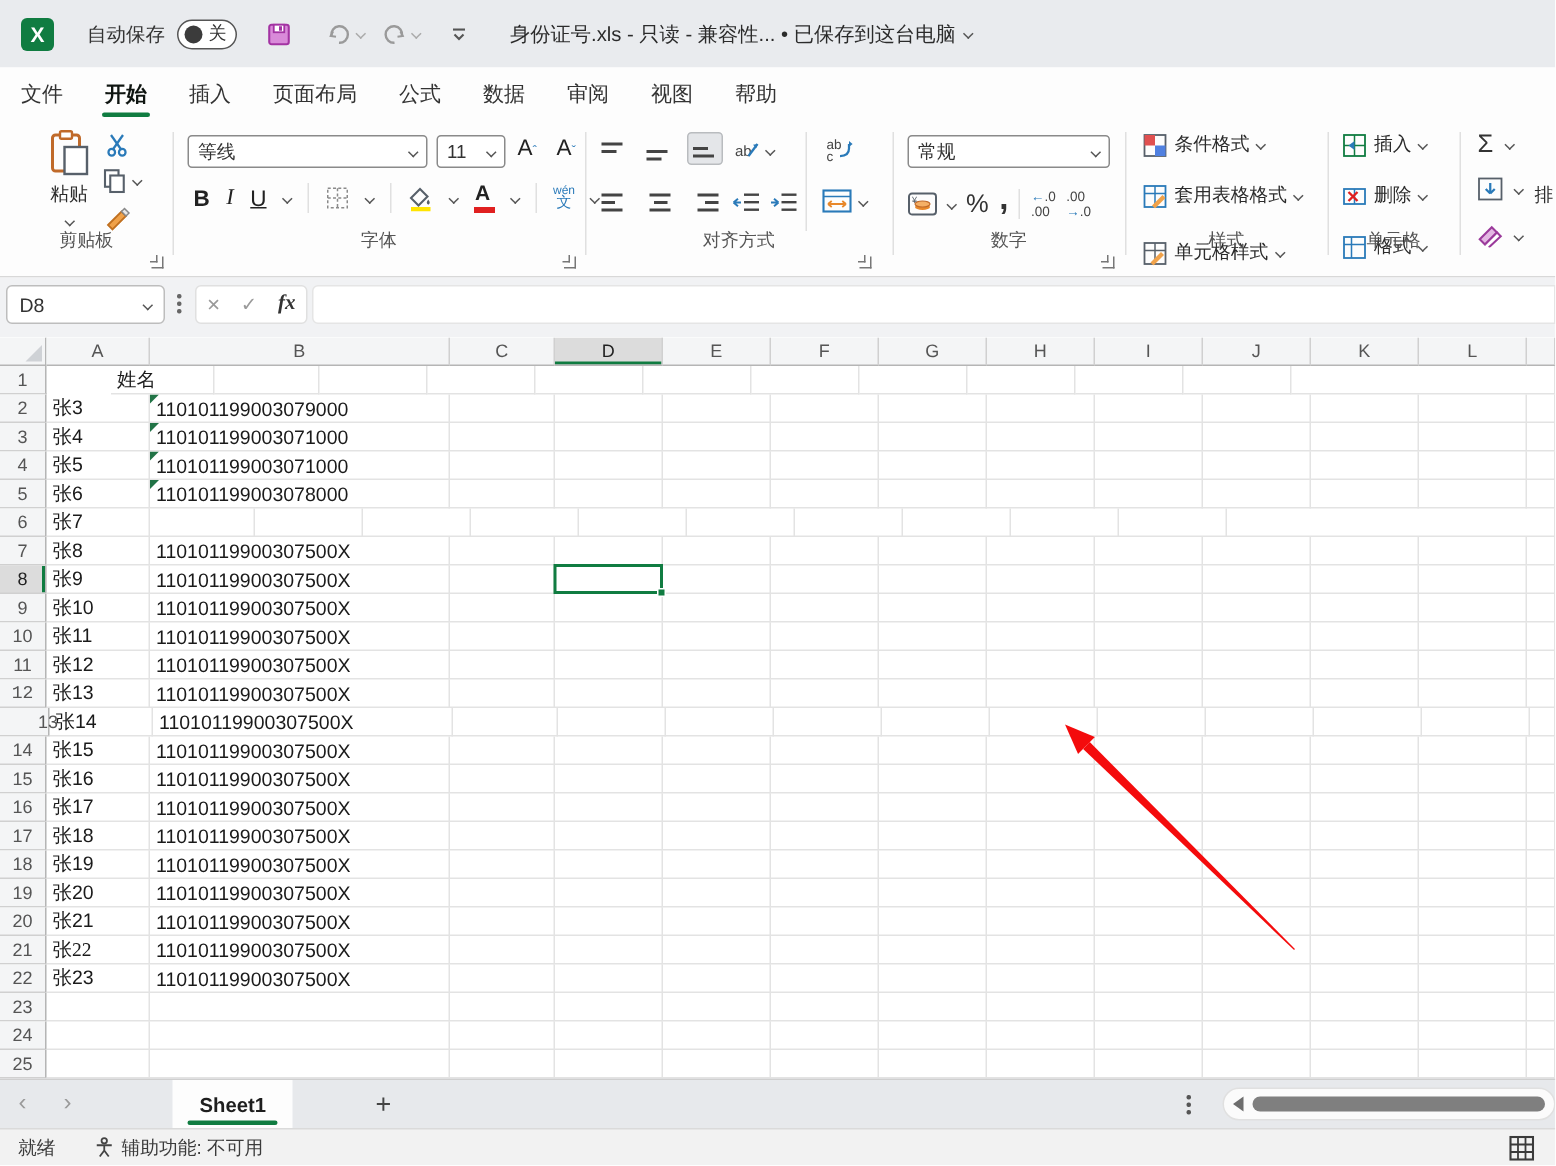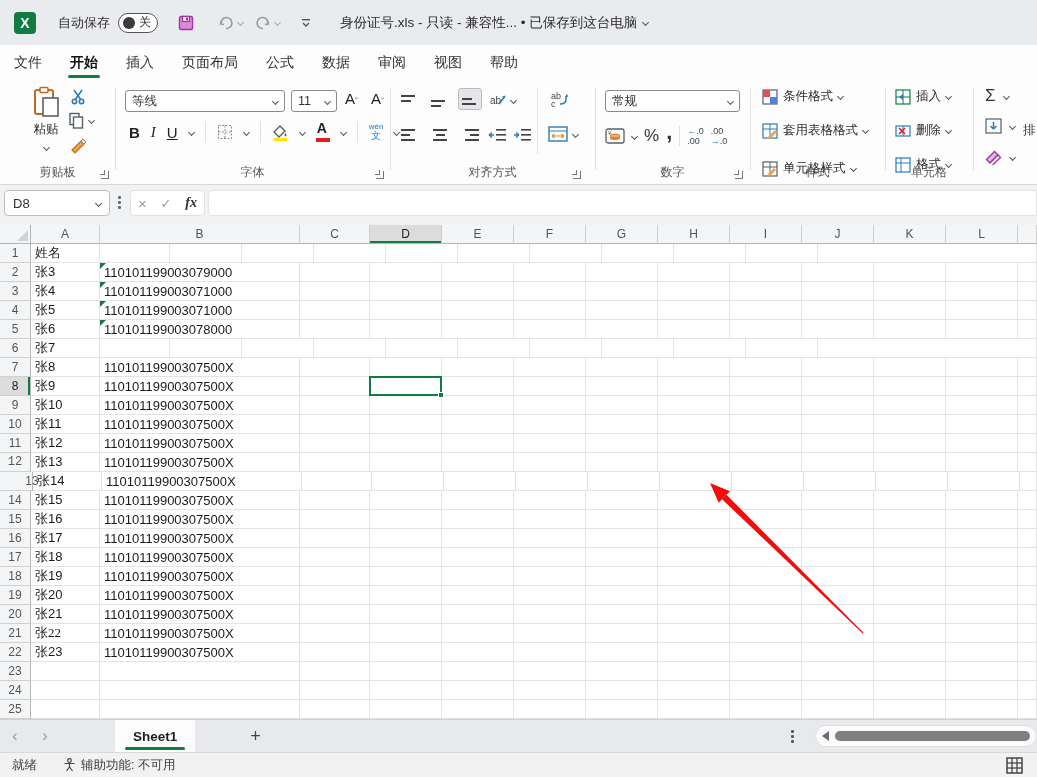--- a/index.html
+++ b/index.html
@@ -24,21 +24,21 @@
 
   
   .tabrow { position:absolute; left:0; top:45px; width:1037px; height:35px; background:#fdfdfd; display:flex; align-items:center; }
   .rtab { padding:0 14px; height:35px; display:flex; align-items:center; font-size:14px; color:#333; position:relative; cursor:default; }
   .rtab.active { font-weight:bold; color:#0f1511; }
   .rtab.active::after { content:""; position:absolute; left:12px; right:12px; bottom:2px; height:3px; border-radius:2px; background:#107c41; }
 
   
   .ribbon { position:absolute; left:0; top:80px; width:1037px; height:105px; background:#fdfdfd; border-bottom:1px solid #d8d8d8; }
   .gsep { position:absolute; top:8px; height:82px; width:1px; background:#e0e0e0; }
-  .grplabel { position:absolute; bottom:4px; width:100%; text-align:center; font-size:12px; color:#555; }
+  .grplabel { position:absolute; bottom:16px; width:100%; text-align:center; font-size:12px; color:#555; }
   .dlg { position:absolute; bottom:6px; width:8px; height:8px; border-right:1.3px solid #777; border-bottom:1.3px solid #777; }
   .dlg::before { content:""; position:absolute; right:2px; bottom:2px; width:4px; height:4px; border-right:1.3px solid #777; border-bottom:1.3px solid #777; transform:translate(-1px,-1px); }
   .chev { display:inline-block; width:5px; height:5px; border-right:1.3px solid #555; border-bottom:1.3px solid #555; transform:rotate(45deg); }
   .ribbon .txtbtn { font-size:12.5px; color:#2b2b2b; }
   .combo { border:1px solid #8a8a8a; border-radius:3px; background:#fff; display:flex; align-items:center; justify-content:space-between; padding:0 6px; height:22px; font-size:12.5px; }
   .bar3 { width:14px; height:2px; background:#444; margin:1.6px 0; }
   .alignbtn { position:absolute; width:24px; height:22px; display:flex; flex-direction:column; align-items:flex-start; justify-content:center; padding-left:3px; border-radius:3px; }
   .alignbtn.sel { background:#e4e6e9; border:1px solid #b9bcbf; }
   .bigletter { font-size:15px; font-weight:bold; color:#222; }
   .stylebtn { position:absolute; display:flex; align-items:center; gap:5px; font-size:12.5px; color:#2b2b2b; white-space:nowrap; }
@@ -452,21 +452,21 @@
         <div class="gh" style="width: 72px;">G</div>
         <div class="gh" style="width: 72px;">H</div>
         <div class="gh" style="width: 72px;">I</div>
         <div class="gh" style="width: 72px;">J</div>
         <div class="gh" style="width: 72px;">K</div>
         <div class="gh" style="width: 72px;">L</div>
         <div class="gh" style="flex: 1 1 0%;"></div>
       </div>
       <div class="grow">
         <div class="gh rowh" style="width: 31px;">1</div>
-        <div class="gc" style="width: 69px;">姓名</div>
+        <div class="gc" style="width: 69px; margin-left: 43px;">姓名</div>
         <div class="gc" style="width: 70px;"></div>
         <div class="gc" style="width: 72px;"></div>
         <div class="gc" style="width: 72px;"></div>
         <div class="gc" style="width: 72px;"></div>
         <div class="gc" style="width: 72px;"></div>
         <div class="gc" style="width: 72px;"></div>
         <div class="gc" style="width: 72px;"></div>
         <div class="gc" style="width: 72px;"></div>
         <div class="gc" style="width: 72px;"></div>
         <div class="gc" style="width: 72px;"></div>

